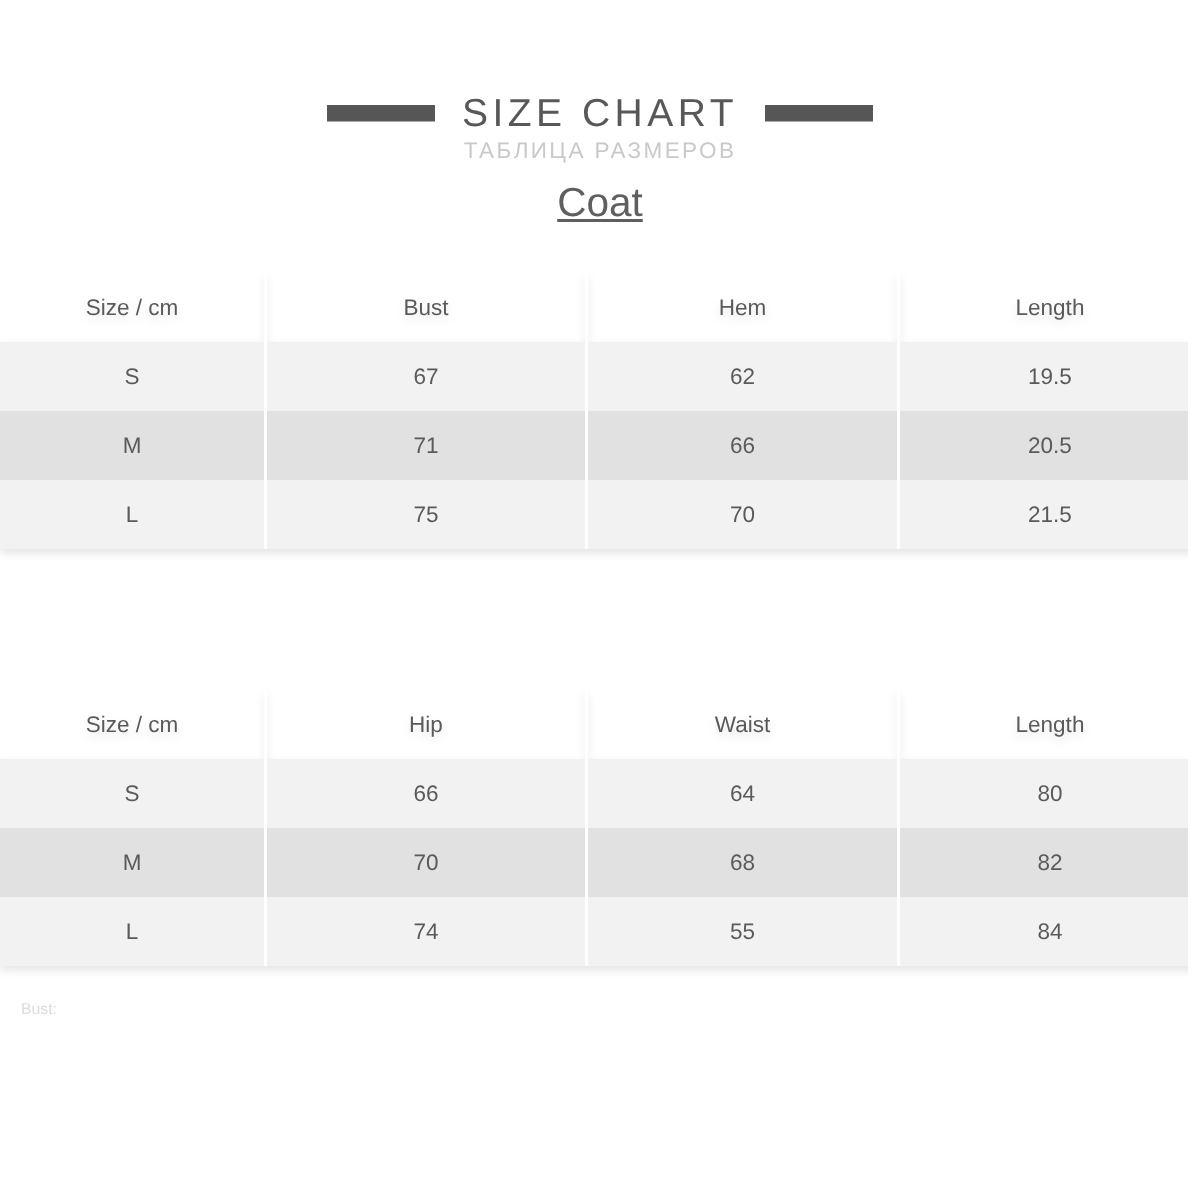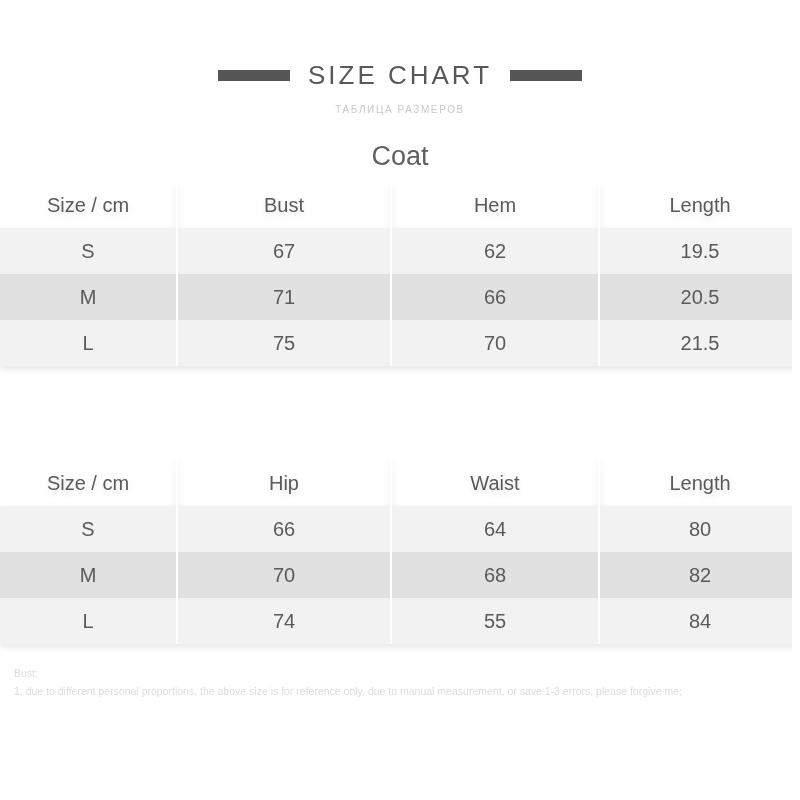--- a/index.html
+++ b/index.html
@@ -42,58 +42,58 @@
   }
   .title-main {
     font-size: 26px;
     letter-spacing: 3px;
     color: #585858;
     font-weight: 400;
     line-height: 1;
     white-space: nowrap;
   }
   .title-sub {
-    margin-top: 16px;
-    font-size: 10px;
+    margin-top: 4px;
+    font-size: 15px;
     letter-spacing: 1.6px;
     color: #c9c9c9;
     font-weight: 400;
     white-space: nowrap;
   }
 
   
   .section-title {
     position: absolute;
     left: 0;
     width: 800px;
     text-align: center;
     font-size: 27px;
     color: #5f5f5f;
     font-weight: 400;
     line-height: 1;
   }
-  #coat-title { top: 143px; }
+  #coat-title { top: 122px; text-decoration: underline; }
   #trousers-title { top: 413px; }
 
   
   .size-table {
     position: absolute;
     left: 0;
     width: 800px;
     border-collapse: separate;
     border-spacing: 0;
     filter: drop-shadow(0 3px 3px rgba(0,0,0,0.10));
   }
   #coat-table { top: 182px; }
   #trousers-table { top: 460px; }
 
   .size-table td, .size-table th {
     height: 46px;
     font-weight: 400;
-    font-size: 20px;
+    font-size: 15px;
     color: #5a5a5a;
     text-align: center;
     vertical-align: middle;
     padding: 0;
     border-right: 2px solid #ffffff;
   }
   .size-table td:last-child,
   .size-table th:last-child { border-right: none; }
 
   .row-head td, .row-alt td { background: #e1e1e1; }
@@ -188,16 +188,15 @@
         <td class="col-0">L</td>
         <td class="col-1">74</td>
         <td class="col-2">55</td>
         <td class="col-3">84</td>
       </tr>
     </tbody>
   </table>
 
   <div class="tips">
     <div class="tips-line">Bust:</div>
-    <div class="tips-line">1, due to different personal proportions, the above size is for reference only, due to manual measurement, or save 1-3 errors, please forgive me;</div>
   </div>
 
 </div>
 
 </body></html>

